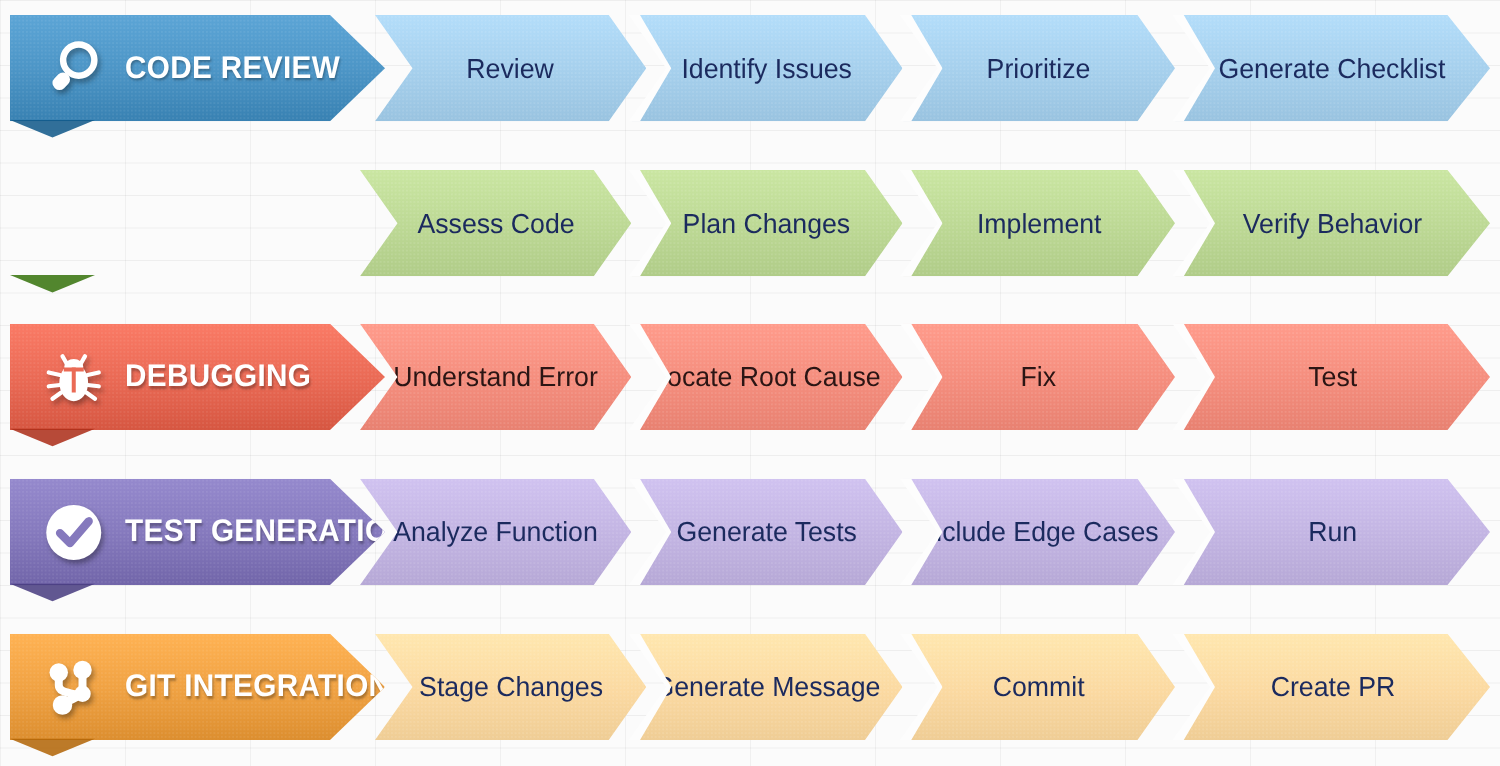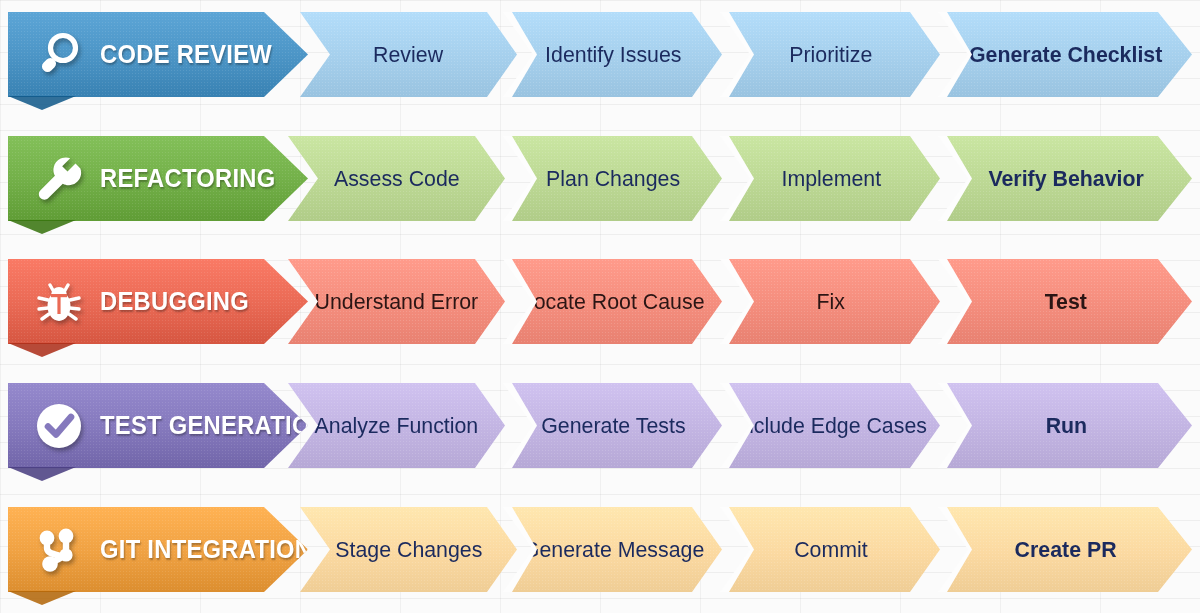--- a/index.html
+++ b/index.html
@@ -114,21 +114,20 @@
   .step > span {
     position: relative;
     z-index: 3;
     transform: scaleX(0.97);
   }
   .step.mid {
     clip-path: polygon(0 0, calc(100% - 30px) 0, 100% 50%, calc(100% - 30px) 100%, 0 100%, 30px 50%);
   }
   .step.last {
     clip-path: polygon(0 0, calc(100% - 34px) 0, 100% 50%, calc(100% - 34px) 100%, 0 100%, 30px 50%);
-    font-weight: bold;
   }
   .step::after {
     content: "";
     position: absolute;
     inset: 0;
     background-image: radial-gradient(rgba(255,255,255,0.14) 0.5px, transparent 0.6px);
     background-size: 3px 3px;
     pointer-events: none;
   }
 
@@ -206,31 +205,20 @@
           <path d="M0 0 L30 42.5 L0 85 L9 85 L34 42.5 L9 0 Z" fill="#fdfdfd"></path>
         </svg>
       </div>
       <div class="step last" style="left: 940px; width: 252px; color: rgb(27, 42, 94); background: linear-gradient(rgb(202, 230, 162) 0%, rgb(188, 216, 148) 55%, rgb(176, 204, 136) 100%);">
         <span>Verify Behavior</span>
       </div>
       <div class="notch" style="left: 938px;">
         <svg width="34" height="85" viewBox="0 0 34 85">
           <path d="M0 0 L30 42.5 L0 85 L9 85 L34 42.5 L9 0 Z" fill="#fdfdfd"></path>
         </svg>
-      </div>
-      <div class="header" style="width: 300px; background: linear-gradient(rgb(131, 192, 89) 0%, rgb(115, 176, 73) 52%, rgb(95, 156, 53) 100%);">
-        <div class="hicon">
-          <svg width="52" height="52" viewBox="0 0 52 52">
-      <path d="M42.5 10.5 L34.5 18.5 L29.2 13.2 L37.2 5.2
-               C30.5 2.8 23.2 6.4 21.0 13.2 C19.9 16.6 20.4 20.0 21.9 22.8
-               L7.5 37.2 C5.3 39.4 5.3 42.9 7.5 45.1 C9.7 47.3 13.2 47.3 15.4 45.1
-               L29.8 30.7 C32.6 32.2 36.0 32.7 39.4 31.6 C46.2 29.4 49.8 22.1 47.4 15.4 Z" fill="#fff"></path>
-    </svg>
-        </div>
-        <div class="htitle">REFACTORING</div>
       </div>
       <div class="fold" style="border-top-color: rgb(53, 114, 11);"></div>
     </div>
     <div class="row" style="top: 259px;">
       <div class="step mid" style="left: 288px; width: 217px; color: rgb(43, 21, 20); background: linear-gradient(rgb(255, 155, 139) 0%, rgb(244, 141, 125) 55%, rgb(232, 129, 113) 100%);">
         <span>Understand Error</span>
       </div>
       <div class="step mid" style="left: 505px; width: 217px; color: rgb(43, 21, 20); background: linear-gradient(rgb(255, 155, 139) 0%, rgb(244, 141, 125) 55%, rgb(232, 129, 113) 100%);">
         <span>Locate Root Cause</span>
       </div>

